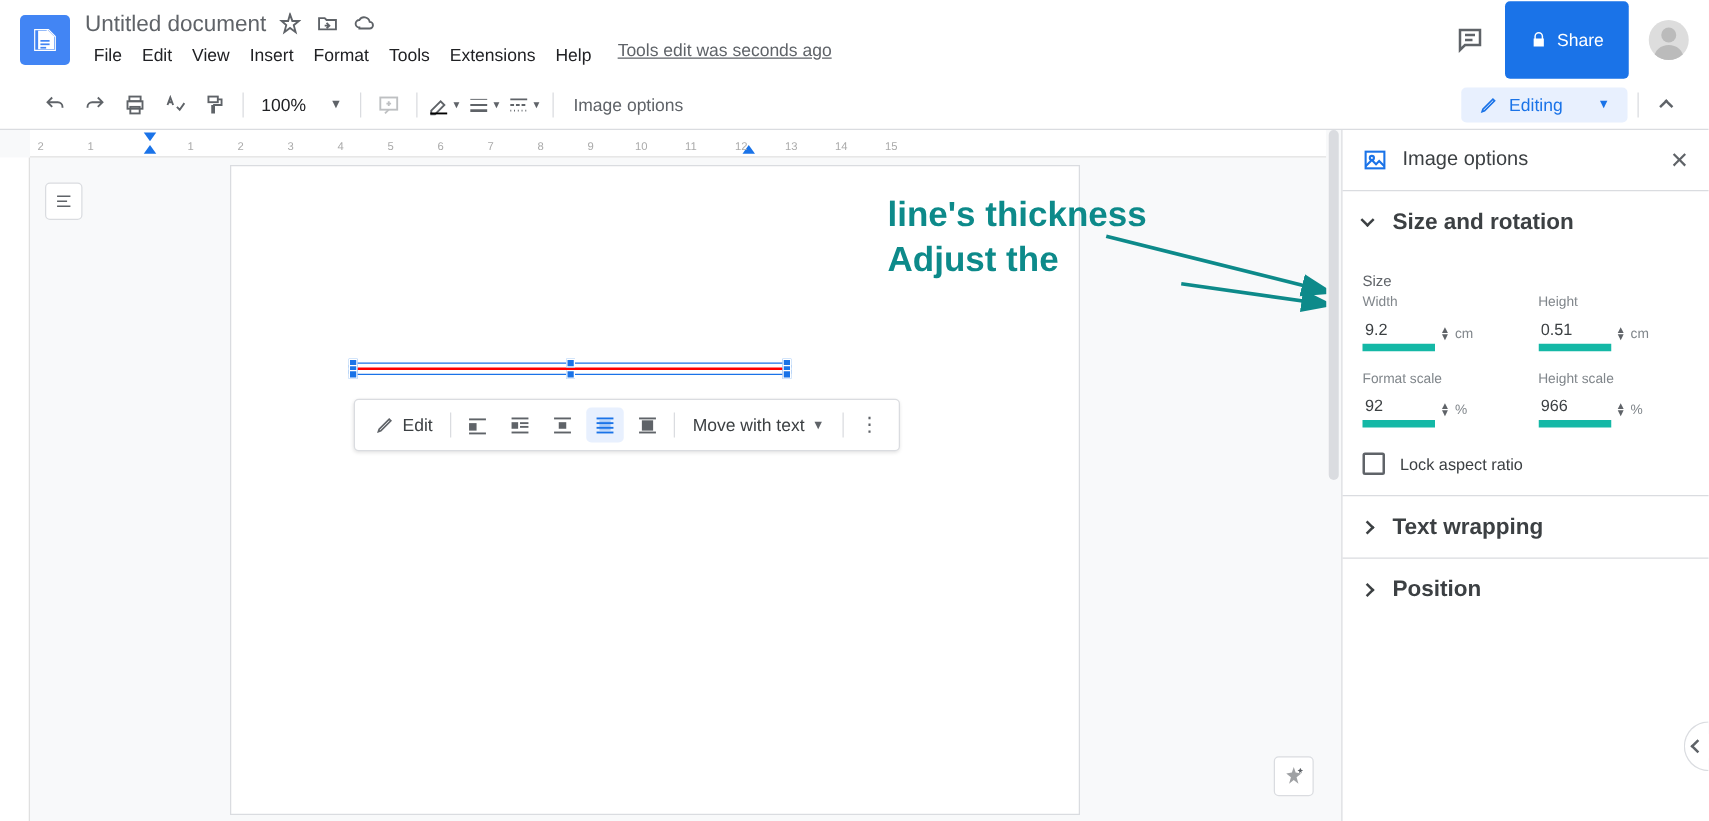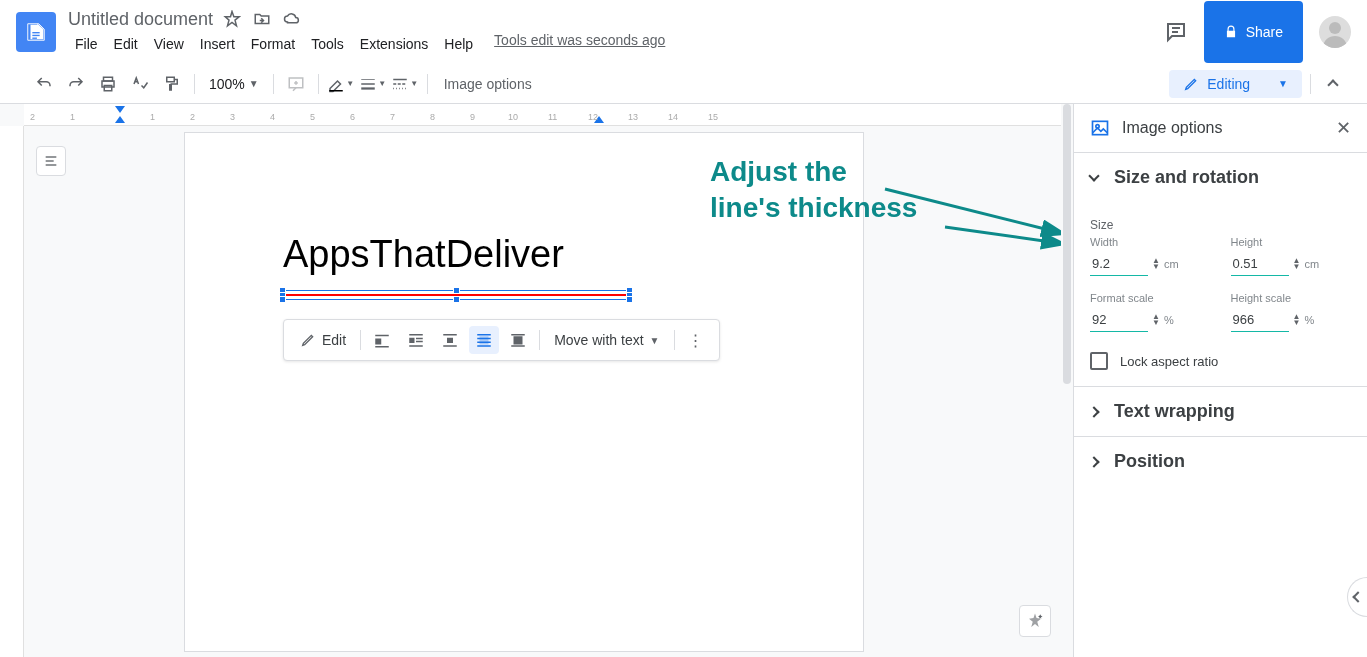--- a/index.html
+++ b/index.html
@@ -16,21 +16,21 @@
 .menubar-item { padding: 4px 7px; font-size: 14px; color: #202124; cursor: pointer; border-radius: 4px; }
 .last-edit { color: #5f6368; text-decoration: underline; font-size: 14px; margin-left: 12px; }
 .header-right { display: flex; align-items: center; gap: 16px; }
 .comment-icon { color: #5f6368; cursor: pointer; }
 .share-btn { background: #1a73e8; color: white; border: none; padding: 23px 20px; border-radius: 4px; font-size: 14px; font-weight: 500; cursor: pointer; display: flex; align-items: center; gap: 8px; }
 .avatar { width: 32px; height: 32px; border-radius: 50%; background: #ddd; overflow: hidden; cursor: pointer; }
 
 .toolbar { height: 40px; background: #fff; border-bottom: 1px solid #dadce0; display: flex; align-items: center; padding: 0 20px 0 30px; gap: 4px; }
 .toolbar-btn { width: 28px; height: 28px; display: flex; align-items: center; justify-content: center; color: #5f6368; cursor: pointer; border-radius: 4px; }
 .toolbar-sep { width: 1px; height: 20px; background: #dadce0; margin: 0 4px; }
-.zoom { font-size: 14px; color: #202124; padding: 4px 6px; display: flex; align-items: center; gap: 4px; }
+.zoom { font-size: 14px; color: #202124; padding: 4px 6px; display: flex; align-items: center; gap: 19px; }
 .dropdown-arrow { font-size: 10px; color: #5f6368; }
 .image-options-label { font-size: 14px; color: #5f6368; margin-left: 8px; }
 .toolbar-spacer { flex: 1; }
 .editing-btn { background: #e8f0fe; color: #1a73e8; padding: 6px 14px; border-radius: 4px; display: flex; align-items: center; gap: 8px; font-size: 14px; cursor: pointer; margin-left: 11px; }
 .editing-btn .dropdown-arrow { color: #1a73e8; margin-left: 20px; }
 
 .main { display: flex; height: calc(657px - 104px); }
 .canvas-area { flex: 1; background: #f8f9fa; position: relative; overflow: hidden; }
 .vruler { position: absolute; left: 0; top: 22px; width: 24px; bottom: 0; background: #fff; border-right: 1px solid #e0e0e0; }
 .hruler { position: absolute; left: 24px; right: 12px; top: 0; height: 22px; background: #fff; border-bottom: 1px solid #e0e0e0; display: flex; align-items: flex-end; padding-left: 160px; font-size: 9px; color: #888; }
@@ -70,21 +70,21 @@
 .close-x { color: #5f6368; cursor: pointer; font-size: 18px; }
 .panel-section { border-top: 1px solid #dadce0; }
 .panel-section.collapsed { padding: 0; }
 .section-header { padding: 14px 16px; display: flex; align-items: center; gap: 16px; font-size: 18px; font-weight: bold; color: #3c4043; cursor: pointer; }
 .section-body { padding: 4px 16px 16px 16px; }
 .field-label { font-size: 12px; color: #5f6368; margin-bottom: 4px; margin-top: 12px; }
 .field-row { display: flex; gap: 20px; }
 .field-col { flex: 1; }
 .field-sublabel { font-size: 11px; color: #80868b; }
 .num-input { display: flex; align-items: center; gap: 4px; margin-top: 4px; }
-.num-input input { width: 58px; border: none; border-bottom: 1px solid #14b8a6; padding: 4px 2px; font-size: 13px; color: #3c4043; outline: none; }
+.num-input input { width: 58px; border: none; border-bottom: 6px solid #14b8a6; padding: 4px 2px; font-size: 13px; color: #3c4043; outline: none; }
 .spinner { display: flex; flex-direction: column; color: #5f6368; font-size: 8px; line-height: 6px; cursor: pointer; }
 .unit { font-size: 11px; color: #80868b; }
 .checkbox-row { display: flex; align-items: center; gap: 12px; margin-top: 20px; }
 .checkbox { width: 18px; height: 18px; border: 2px solid #5f6368; border-radius: 2px; cursor: pointer; }
 .checkbox-label { font-size: 13px; color: #3c4043; }
 .side-expand { position: absolute; right: 0; bottom: 40px; width: 20px; height: 40px; background: white; border: 1px solid #dadce0; border-right: none; border-radius: 20px 0 0 20px; display: flex; align-items: center; justify-content: center; color: #5f6368; cursor: pointer; }
 
 .chevron { display: inline-block; width: 8px; height: 8px; border-right: 2px solid currentColor; border-bottom: 2px solid currentColor; }
 .chevron.down { transform: rotate(45deg); margin-top: -3px; }
 .chevron.right { transform: rotate(-45deg); }
@@ -267,21 +267,20 @@
     </div>
     <div class="vruler"></div>
     <div class="outline-btn">
       <svg width="16" height="16" viewBox="0 0 24 24" fill="none" stroke="#5f6368" stroke-width="2">
           <line x1="4" y1="6" x2="20" y2="6"></line>
           <line x1="4" y1="12" x2="16" y2="12"></line>
           <line x1="4" y1="18" x2="20" y2="18"></line>
         </svg>
     </div>
     <div class="page">
-      <div class="doc-text">AppsThatDeliver</div>
       <div class="selected-line">
         <div class="sel-border"></div>
         <div class="red-line"></div>
         <div class="handle h-tl"></div>
         <div class="handle h-tm"></div>
         <div class="handle h-tr"></div>
         <div class="handle h-ml"></div>
         <div class="handle h-mr"></div>
         <div class="handle h-bl"></div>
         <div class="handle h-bm"></div>
@@ -337,22 +336,22 @@
         <div class="ctx-sep"></div>
         <div class="move-with">
           <span>Move with text</span>
           <span class="dropdown-arrow">▼</span>
         </div>
         <div class="ctx-sep"></div>
         <div class="ctx-btn">⋮</div>
       </div>
     </div>
     <div class="annotation">
+      <div>line's thickness</div>
       <div>Adjust the</div>
-      <div>line's thickness</div>
     </div>
     <svg class="arrow-svg" style="left:880px;top:75px" width="200" height="100">
       <defs>
           <marker id="ah1" markerWidth="10" markerHeight="10" refX="8" refY="3" orient="auto">
             <path d="M0,0 L9,3 L0,6 z" fill="#0d8a8a"></path>
           </marker>
         </defs>
       <line x1="5" y1="10" x2="185" y2="55" stroke="#0d8a8a" stroke-width="3" marker-end="url(#ah1)"></line>
     </svg>
     <svg class="arrow-svg" style="left:940px;top:115px" width="140" height="40">

